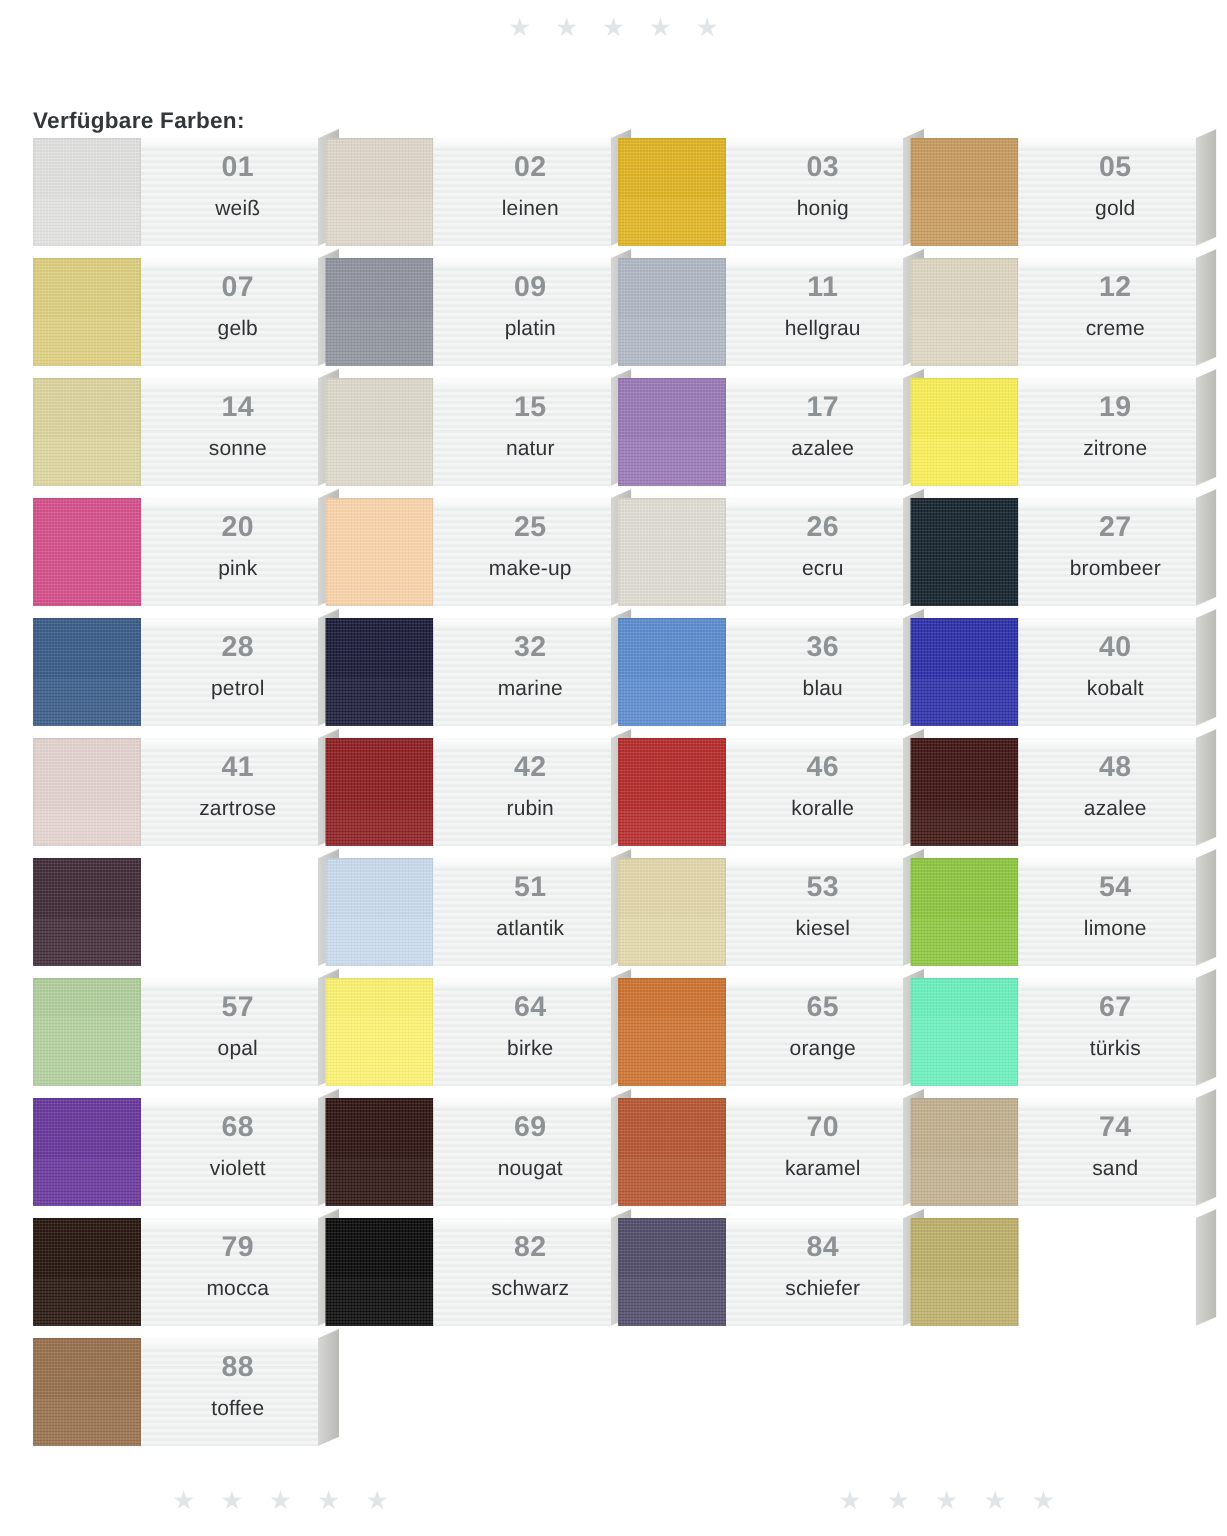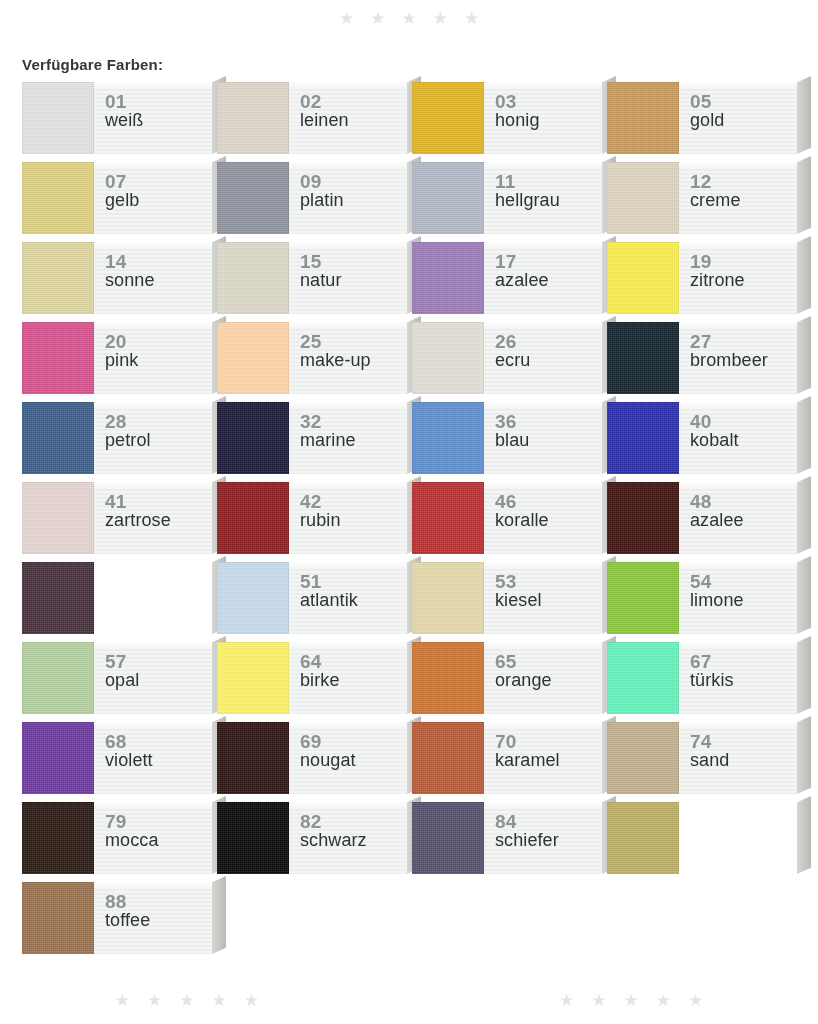--- a/index.html
+++ b/index.html
@@ -50,38 +50,39 @@
     display: flex;
     justify-content: center;
     gap: 300px;
   }
   .stars-bottom-row .stars { gap: 17px; }
 
   
   .heading {
     position: absolute;
     left: 22px;
-    top: 56px;
+    top: 72px;
     font-size: 15px;
     font-weight: bold;
     color: #333739;
     letter-spacing: .2px;
   }
 
   
   .swatch-grid {
     position: absolute;
     left: 22px;
-    top: 82px;
+    top: 92px;
     width: 790px;
     display: grid;
     grid-template-columns: repeat(4, 195px);
     grid-auto-rows: 80px;
     column-gap: 0px;
     row-gap: 0px;
+    text-align: center;
   }
 
   .swatch-tile {
     position: relative;
     width: 190px;
     height: 72px;
     display: flex;
     align-items: stretch;
   }
 
@@ -119,23 +120,24 @@
     border-top: 1px solid #fbfbfb;
   }
   .swatch-number {
     font-size: 19px;
     font-weight: bold;
     color: #8d9295;
     line-height: 1;
     letter-spacing: .3px;
   }
   .swatch-name {
-    font-size: 18px;
+    font-size: 14px;
     color: #2f3335;
     line-height: 1;
+    margin-top: 10px;
     letter-spacing: .1px;
   }
 
   
   .bevel {
     position: absolute;
     top: -6px;
     right: -14px;
     width: 14px;
     height: 78px;

